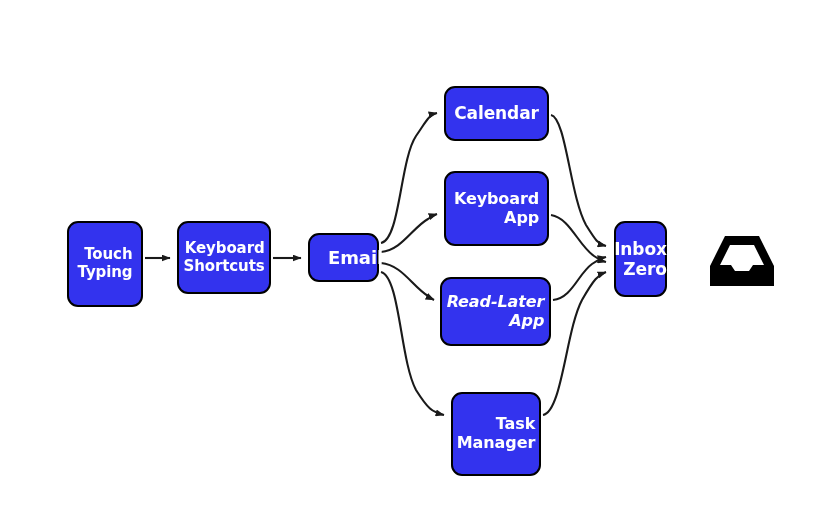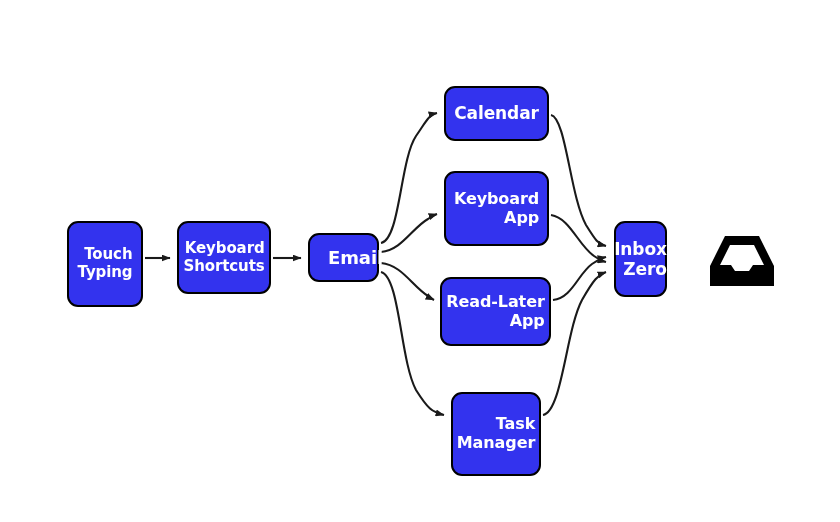--- a/index.html
+++ b/index.html
@@ -95,21 +95,21 @@
 
   <div class="node" style="left: 444px; top: 86px; width: 105px; height: 55px; font-size: 17px; background: rgb(51, 51, 238); border-color: rgb(0, 0, 0); color: rgb(255, 255, 255);">
     <span class="node-label">Calendar</span>
   </div>
 
   <div class="node" style="left: 444px; top: 171px; width: 105px; height: 75px; font-size: 16px; background: rgb(51, 51, 238); border-color: rgb(0, 0, 0); color: rgb(255, 255, 255);">
     <span class="node-label">Keyboard
 App</span>
   </div>
 
-  <div class="node" style="left: 440px; top: 277px; width: 111px; height: 69px; font-size: 16px; background: rgb(51, 51, 238); border-color: rgb(0, 0, 0); color: rgb(255, 255, 255);">
+  <div class="node" style="left: 440px; top: 277px; width: 111px; height: 69px; font-size: 16px; background: rgb(51, 51, 238); border-color: rgb(0, 0, 0); color: rgb(255, 255, 255); font-style: italic;">
     <span class="node-label">Read-Later
 App</span>
   </div>
 
   <div class="node" style="left: 451px; top: 392px; width: 90px; height: 84px; font-size: 16px; background: rgb(51, 51, 238); border-color: rgb(0, 0, 0); color: rgb(255, 255, 255);">
     <span class="node-label">Task
 Manager</span>
   </div>
 
   <div class="node" style="left: 614px; top: 221px; width: 53px; height: 76px; font-size: 17px; background: rgb(51, 51, 238); border-color: rgb(0, 0, 0); color: rgb(255, 255, 255);">

